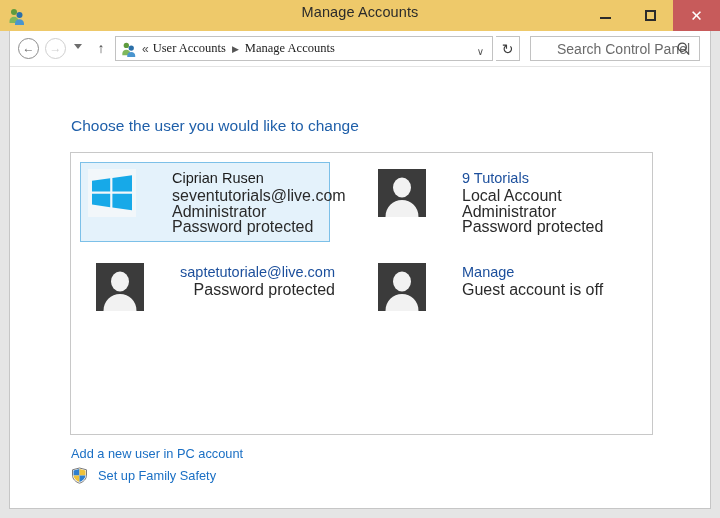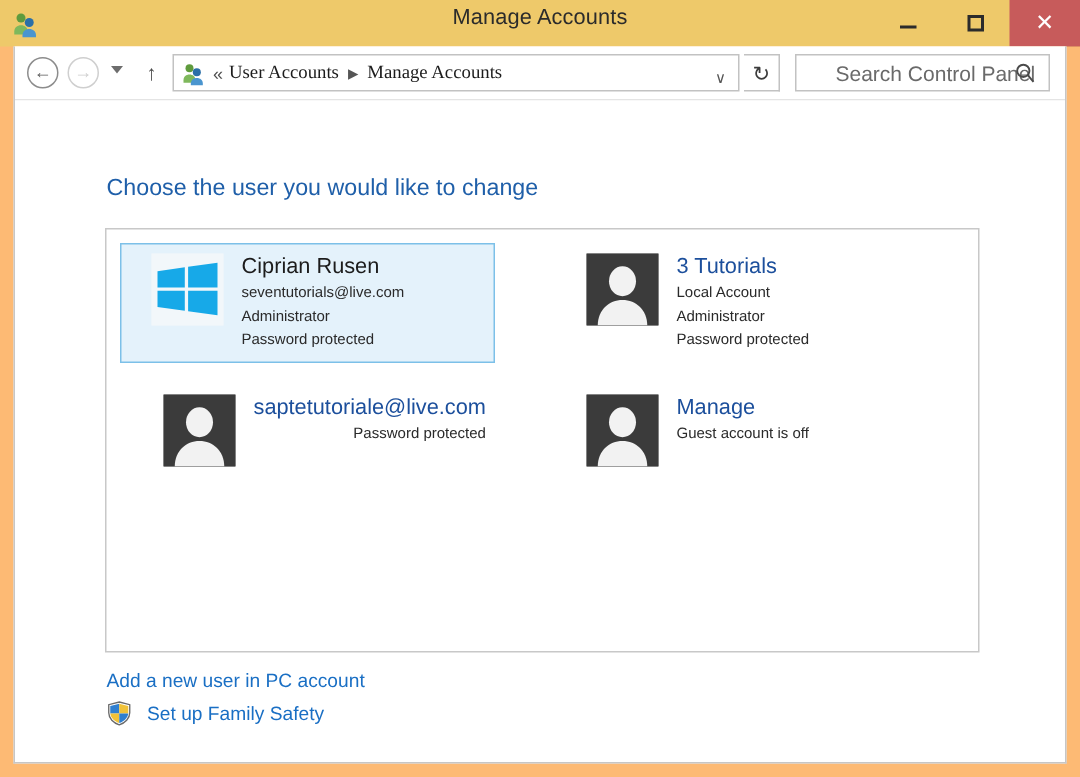--- a/index.html
+++ b/index.html
@@ -13,21 +13,21 @@
     overflow: hidden;
     font-family: "Liberation Sans", sans-serif;
   }
 
   
   .window {
     position: absolute;
     left: 0; top: 0;
     width: 720px;
     height: 518px;
-    background: #fdba74;
+    background: #e5e5e5;
     box-sizing: border-box;
   }
 
   
   .titlebar {
     position: absolute;
     left: 0; top: 0;
     width: 720px;
     height: 31px;
     background: #eec96a;
@@ -247,21 +247,22 @@
     border: 1px solid #c8c8c8;
     box-sizing: border-box;
     background: #ffffff;
   }
 
   .acct {
     position: absolute;
     display: flex;
     align-items: flex-start;
     box-sizing: border-box;
-    padding: 6px 8px 6px 20px;
+    padding: 6px 8px 6px 7px;
+    gap: 24px;
   }
   .acct.selected {
     background: #e4f2fb;
     border: 1px solid #7cc0e8;
   }
   .acct .avatar {
     width: 48px; height: 48px;
     flex: 0 0 auto;
     margin-right: 12px;
     position: relative;
@@ -269,21 +270,21 @@
   .acct .info { padding-top: 0px; }
   .acct .aname {
     font-size: 14.5px;
     color: #1c4f9c;
     font-family: "Liberation Sans", sans-serif;
     line-height: 19px;
     white-space: nowrap;
   }
   .acct.selected .aname { color: #1c1c1c; }
   .acct .aline {
-    font-size: 10px;
+    font-size: 16px;
     color: #2a2a2a;
     font-family: "Liberation Sans", sans-serif;
     line-height: 15.5px;
     white-space: nowrap;
   }
 
   
   .av-person { width: 48px; height: 48px; background: #3b3b3b; display:block; }
 
   
@@ -415,21 +416,21 @@
 
         <div class="acct" style="left:300px; top:10px; width:250px;">
           <span class="avatar">
             <svg class="av-person" viewBox="0 0 48 48">
               <rect width="48" height="48" fill="#3b3b3b"></rect>
               <ellipse cx="24" cy="18.5" rx="9" ry="10" fill="#f2f2f2"></ellipse>
               <path d="M7.5 48c0-10.2 7.4-17 16.5-17s16.5 6.8 16.5 17z" fill="#f2f2f2"></path>
             </svg>
           </span>
           <span class="info">
-            <div class="aname">3 Tutorials</div>
+            <div class="aname">9 Tutorials</div>
             <div class="aline">Local Account</div>
             <div class="aline">Administrator</div>
             <div class="aline">Password protected</div>
           </span>
         </div>
 
         <div class="acct" style="left:18px; top:104px; width:260px;text-align:right;">
           <span class="avatar">
             <svg class="av-person" viewBox="0 0 48 48">
               <rect width="48" height="48" fill="#3b3b3b"></rect>

